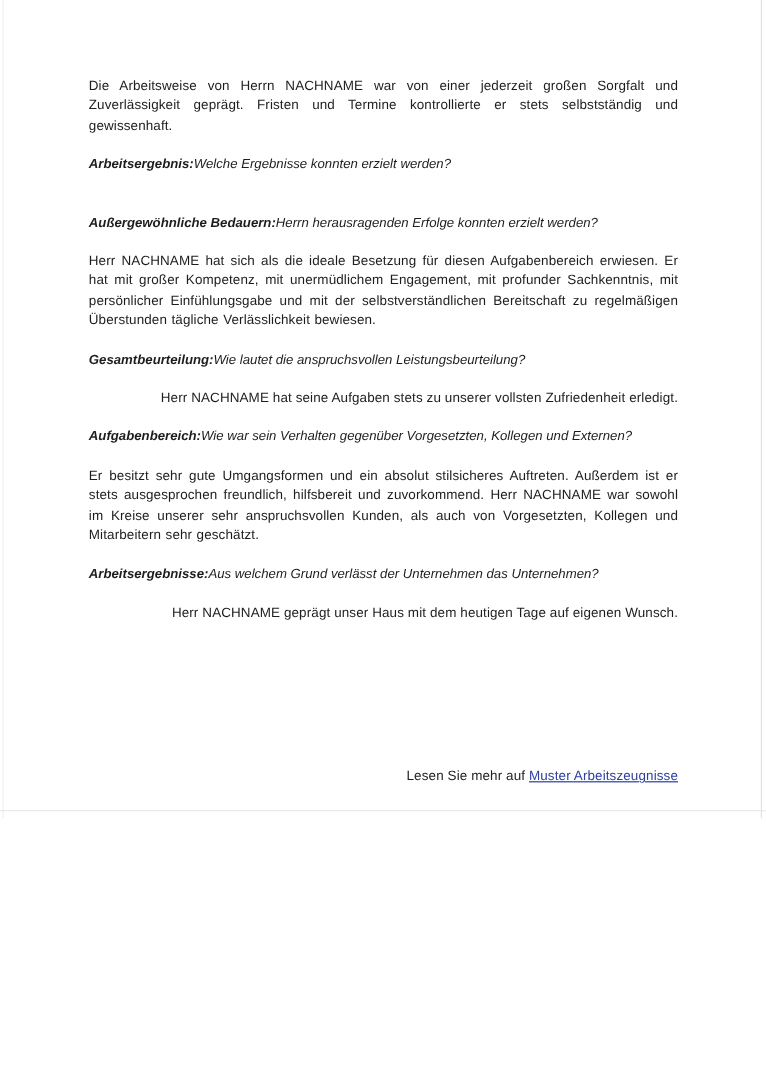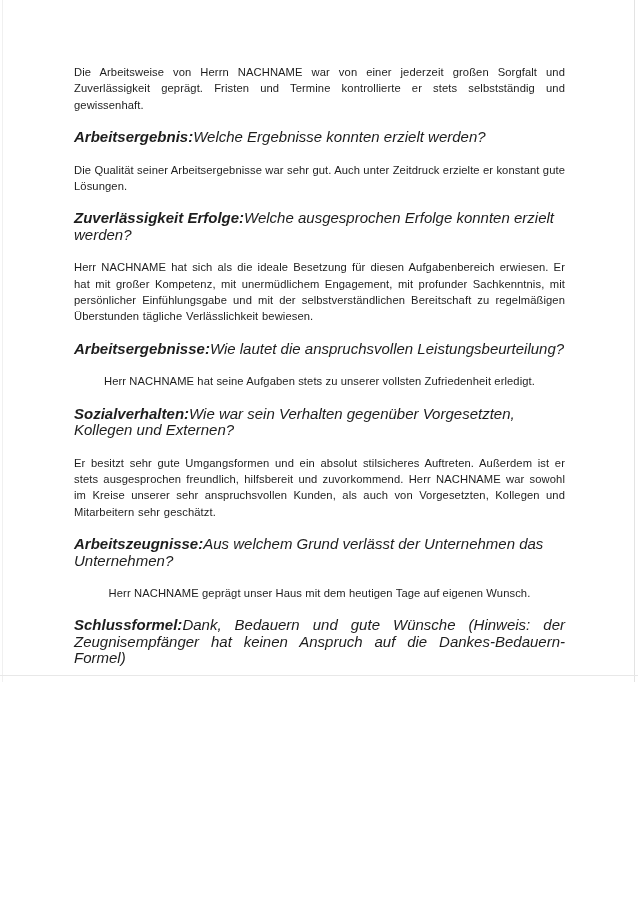--- a/index.html
+++ b/index.html
@@ -60,38 +60,38 @@
   }
   .para.loose {
     word-spacing: 0.5px;
   }
   .block-gap-md { height: 16px; }
   .block-gap-lg { height: 32px; }
   .block-gap-xl { height: 40px; }
 
   .qline {
     margin: 0;
-    font-size: 15px;
+    font-size: 11px;
     line-height: 16.4px;
     color: #1d1d1d;
     text-align: left;
     font-style: italic;
   }
   .qline .qlabel {
     font-weight: bold;
     font-style: italic;
   }
   .qline .qtext {
     font-style: italic;
   }
   .qline.wrapjust {
     text-align: justify;
   }
   .plain-left {
-    text-align: center;
+    text-align: right;
   }
   a.doc-link,
   .doc-link {
     color: #2b3fa0;
     text-decoration: underline;
   }
   #watermark {
     position: absolute;
     left: 38px;
     top: 850px;
@@ -112,55 +112,54 @@
   <div id="page-edge-bottom"></div>
 
   <div id="content">
 
     <p class="para loose">Die Arbeitsweise von Herrn NACHNAME war von einer jederzeit großen Sorgfalt und Zuverlässigkeit geprägt. Fristen und Termine kontrollierte er stets selbstständig und gewissenhaft.</p>
 
     <div class="block-gap-md"></div>
 
     <p class="qline"><span class="qlabel">Arbeitsergebnis:</span><span class="qtext">Welche Ergebnisse konnten erzielt werden?</span></p>
     <div class="block-gap-md"></div>
-    <p class="para">Die Qualität seiner Arbeitsergebnisse war sehr gut. Auch unter Zeitdruck erzielte er konstant gute Lösungen.</p>
 
     <div class="block-gap-md"></div>
 
-    <p class="qline"><span class="qlabel">Zuverlässigkeit Erfolge:</span><span class="qtext">Welche ausgesprochen Erfolge konnten erzielt werden?</span></p>
+    <p class="qline"><span class="qlabel">Außergewöhnliche Bedauern:</span><span class="qtext">Herrn herausragenden Erfolge konnten erzielt werden?</span></p>
     <div class="block-gap-md"></div>
     <p class="para loose">Herr NACHNAME hat sich als die ideale Besetzung für diesen Aufgabenbereich erwiesen. Er hat mit großer Kompetenz, mit unermüdlichem Engagement, mit profunder Sachkenntnis, mit persönlicher Einfühlungsgabe und mit der selbstverständlichen Bereitschaft zu regelmäßigen Überstunden tägliche Verlässlichkeit bewiesen.</p>
 
     <div class="block-gap-md"></div>
 
-    <p class="qline"><span class="qlabel">Arbeitsergebnisse:</span><span class="qtext">Wie lautet die anspruchsvollen Leistungsbeurteilung?</span></p>
+    <p class="qline"><span class="qlabel">Gesamtbeurteilung:</span><span class="qtext">Wie lautet die anspruchsvollen Leistungsbeurteilung?</span></p>
     <div class="block-gap-md"></div>
     <p class="para plain-left">Herr NACHNAME  hat seine Aufgaben stets zu unserer vollsten Zufriedenheit erledigt.</p>
 
     <div class="block-gap-md"></div>
 
-    <p class="qline"><span class="qlabel">Sozialverhalten:</span><span class="qtext">Wie war sein Verhalten gegenüber Vorgesetzten, Kollegen und Externen?</span></p>
+    <p class="qline"><span class="qlabel">Aufgabenbereich:</span><span class="qtext">Wie war sein Verhalten gegenüber Vorgesetzten, Kollegen und Externen?</span></p>
     <div class="block-gap-md"></div>
     <p class="para loose">Er besitzt sehr gute Umgangsformen und ein absolut stilsicheres Auftreten. Außerdem ist er stets ausgesprochen freundlich, hilfsbereit und zuvorkommend. Herr NACHNAME war sowohl im Kreise unserer sehr anspruchsvollen Kunden, als auch von Vorgesetzten, Kollegen und Mitarbeitern sehr geschätzt.</p>
 
     <div class="block-gap-md"></div>
 
-    <p class="qline"><span class="qlabel">Arbeitszeugnisse:</span><span class="qtext">Aus welchem Grund verlässt der Unternehmen das Unternehmen?</span></p>
+    <p class="qline"><span class="qlabel">Arbeitsergebnisse:</span><span class="qtext">Aus welchem Grund verlässt der Unternehmen das Unternehmen?</span></p>
     <div class="block-gap-md"></div>
     <p class="para plain-left">Herr NACHNAME  geprägt unser Haus mit dem heutigen Tage auf eigenen Wunsch.</p>
 
     <div class="block-gap-md"></div>
 
-    <p class="qline wrapjust"><span class="qlabel">Schlussformel:</span><span class="qtext">Dank, Bedauern und gute Wünsche (Hinweis: der Zeugnisempfänger hat keinen Anspruch auf die Dankes-Bedauern-Formel)</span></p>
     <div class="block-gap-md"></div>
 
     <div class="block-gap-xl"></div>
 
 
     <div class="block-gap-lg"></div>
     <div class="block-gap-md"></div>
 
+    <p class="para plain-left"><span>Lesen Sie mehr auf </span><a href="#" class="doc-link">Muster Arbeitszeugnisse</a></p>
 
   </div>
 
   <div id="watermark">blog</div>
 
 </div>
 
 </body></html>

